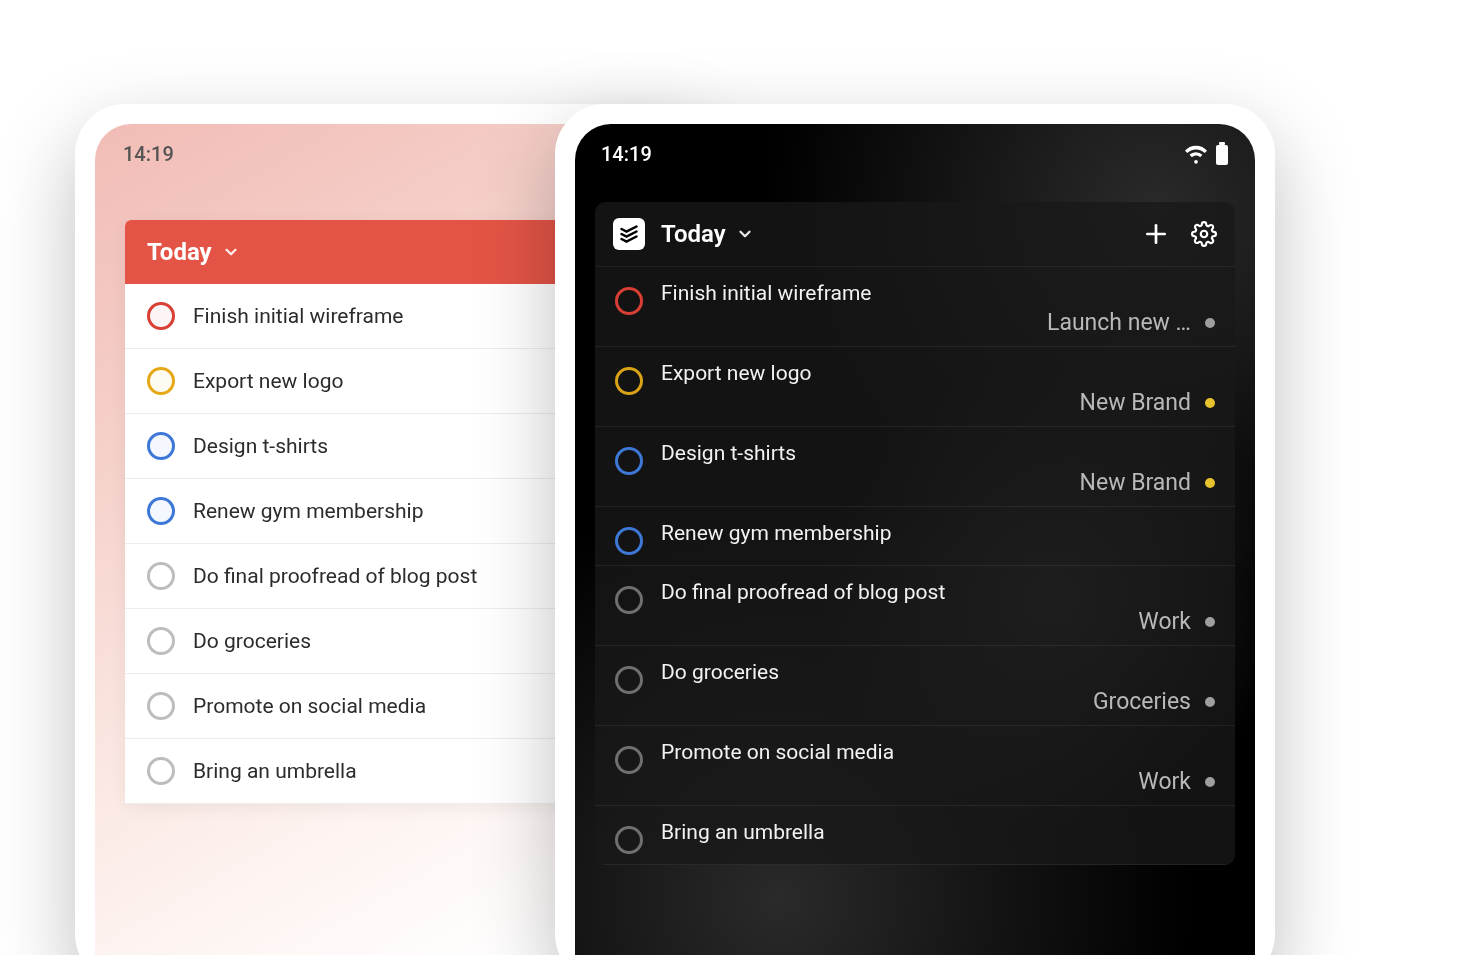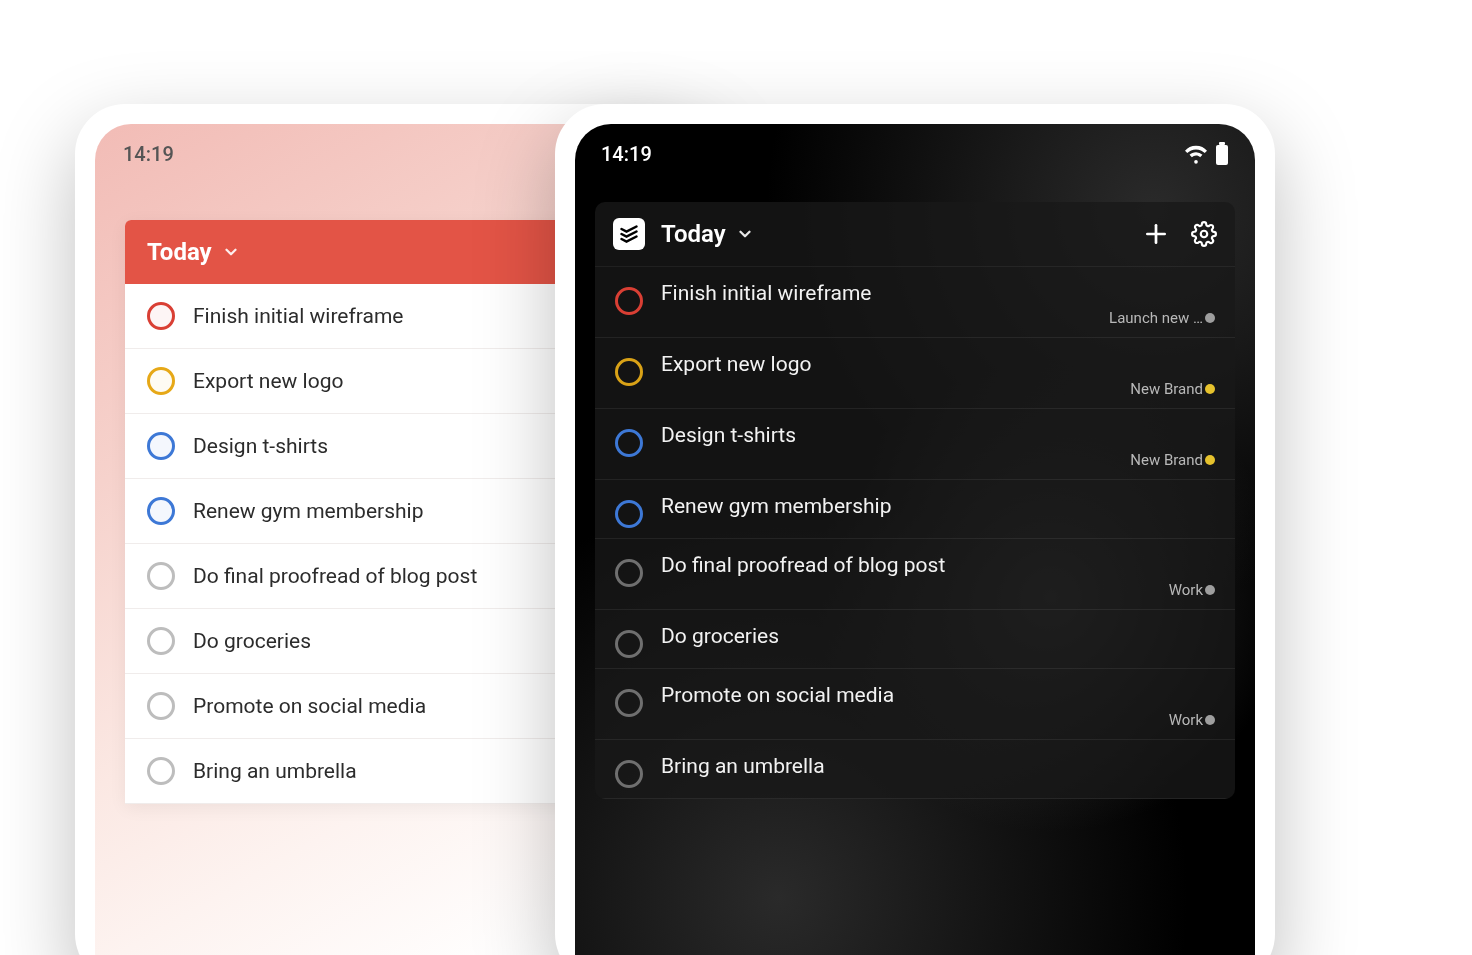--- a/index.html
+++ b/index.html
@@ -153,22 +153,22 @@
   .dc-red    { border-color: #d93f34; }
   .dc-yellow { border-color: #d9a217; }
   .dc-blue   { border-color: #3d78d6; }
   .dc-grey   { border-color: #6f6f6f; }
   .task-body { flex: 1; display: flex; flex-direction: column; gap: 4px; min-width: 0; }
   .task-title-dark { font-size: 21px; color: #f2f2f2; }
   .task-meta {
     display: flex;
     justify-content: flex-end;
     align-items: center;
-    gap: 2px;
-    font-size: 15px;
+    gap: 14px;
+    font-size: 23px;
     color: #b8b8b8;
   }
   .dot {
     width: 10px; height: 10px; border-radius: 50%;
     background: #9e9e9e;
     flex-shrink: 0;
   }
   .dot-yellow { background: #e6c22d; }
 
   svg { display: block; }
@@ -326,20 +326,24 @@
                 <div class="task-meta">
                   <span>Work</span>
                   <span class="dot "></span>
                 </div>
               </div>
             </div>
             <div class="task-dark">
               <span class="circle dc-grey"></span>
               <div class="task-body">
                 <span class="task-title-dark">Do groceries</span>
+                <div class="task-meta">
+                  <span>Groceries</span>
+                  <span class="dot "></span>
+                </div>
               </div>
             </div>
             <div class="task-dark">
               <span class="circle dc-grey"></span>
               <div class="task-body">
                 <span class="task-title-dark">Promote on social media</span>
                 <div class="task-meta">
                   <span>Work</span>
                   <span class="dot "></span>
                 </div>

